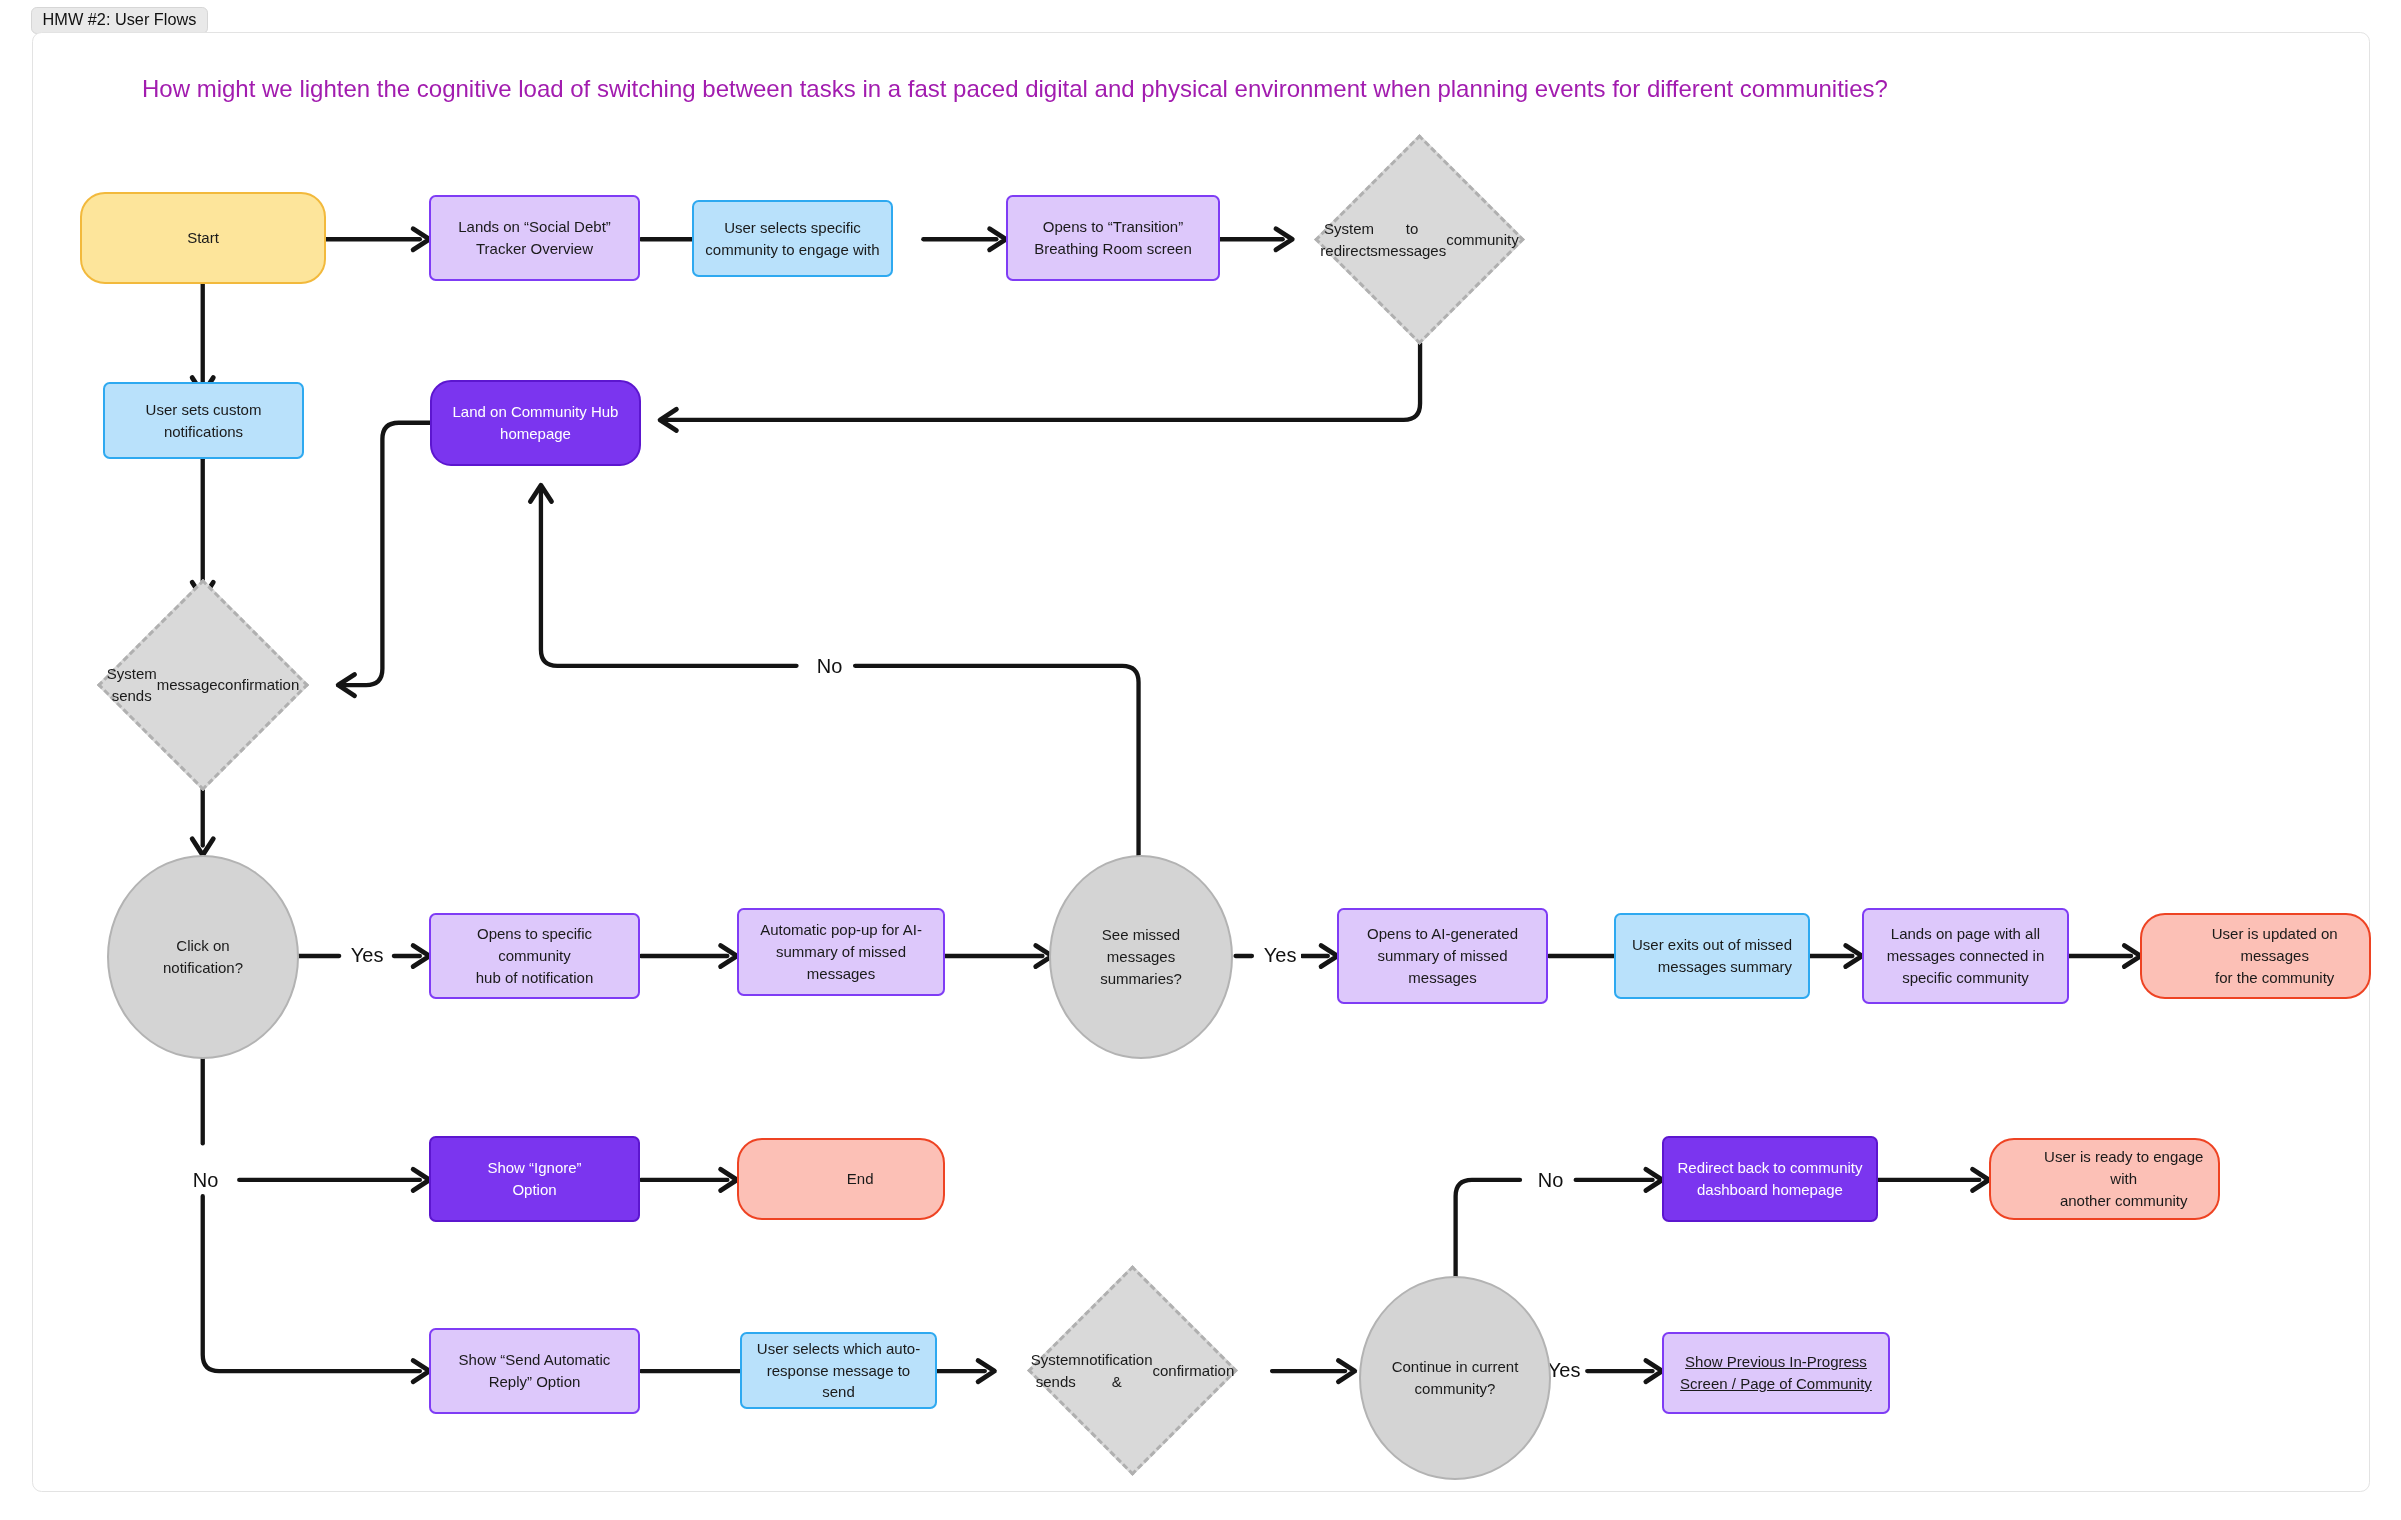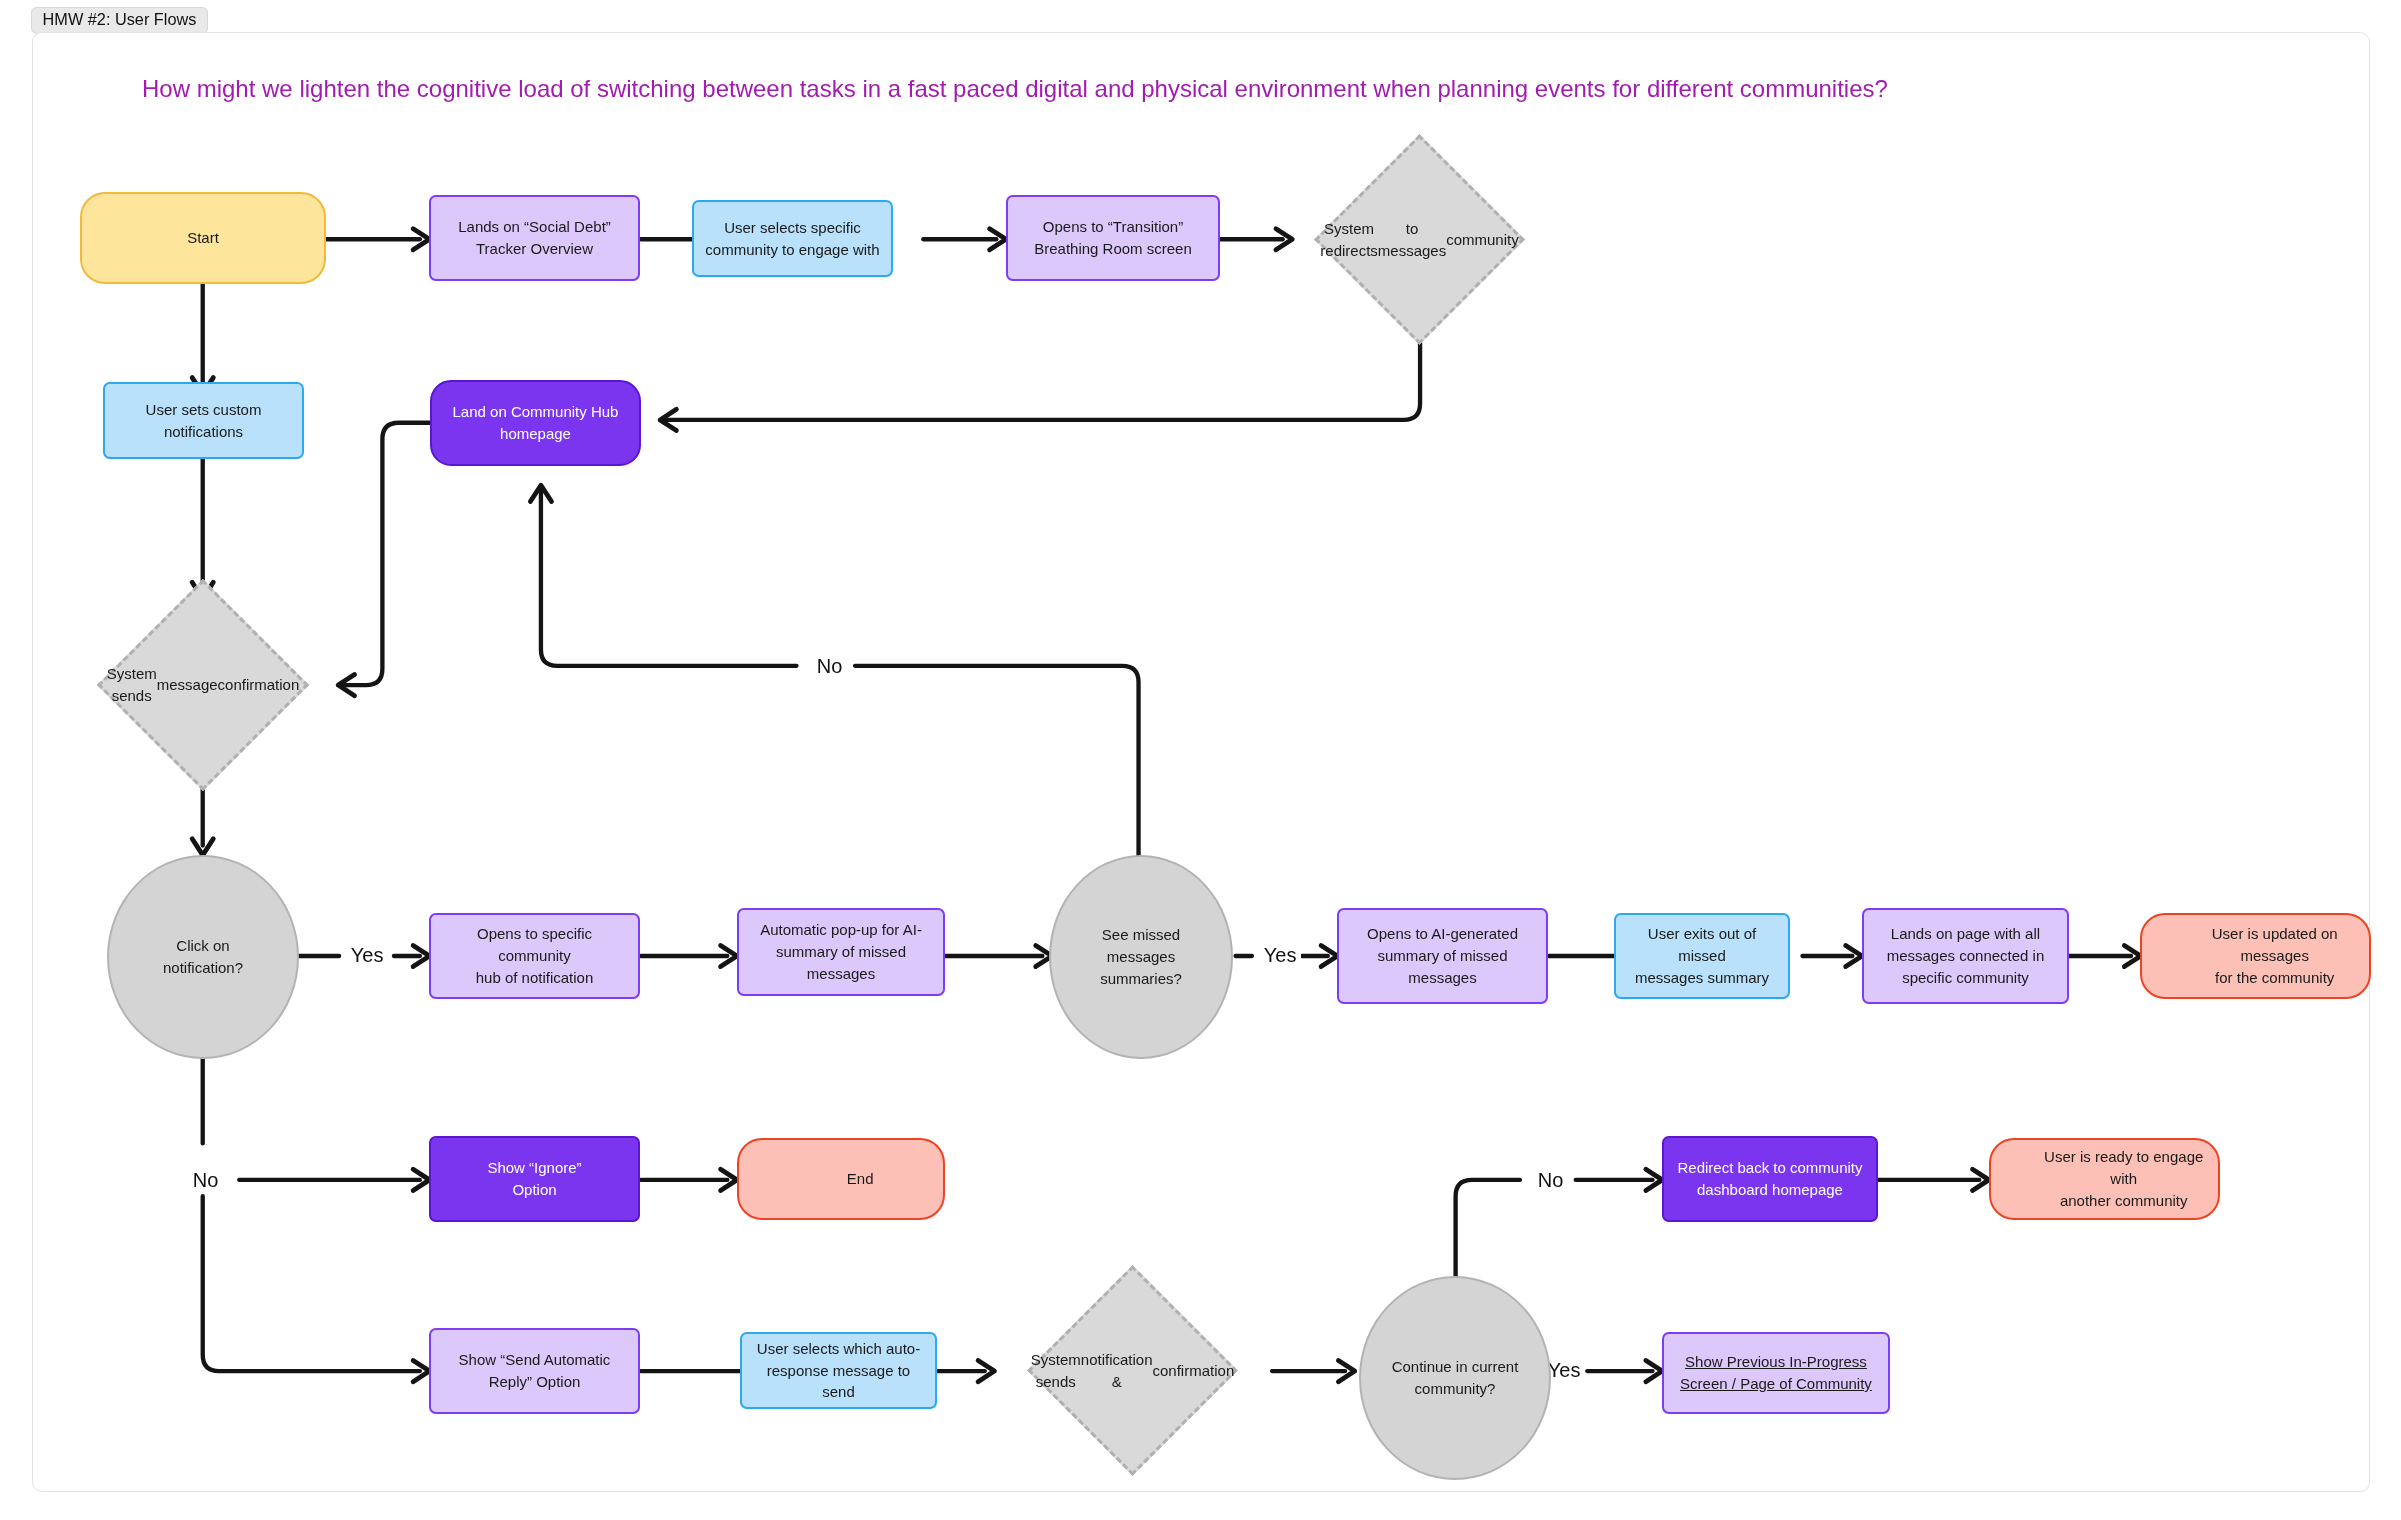--- a/index.html
+++ b/index.html
@@ -293,21 +293,21 @@
   </div>
 
   <div class="node n-lilac" style="left:1337px; top:908px; width:211px; height:96px;">
     <span>
         <div>Opens to AI-generated</div>
         <div>summary of missed</div>
         <div>messages</div>
       </span>
   </div>
 
-  <div class="node n-blue" style="left:1614px; top:913px; width:176px; height:86px;">
+  <div class="node n-blue" style="left:1614px; top:913px; width:196px; height:86px;text-align:right;">
     <span>
         <div>User exits out of missed</div>
         <div>messages summary</div>
       </span>
   </div>
 
   <div class="node n-lilac" style="left:1862px; top:908px; width:207px; height:96px;">
     <span>
         <div>Lands on page with all</div>
         <div>messages connected in</div>

